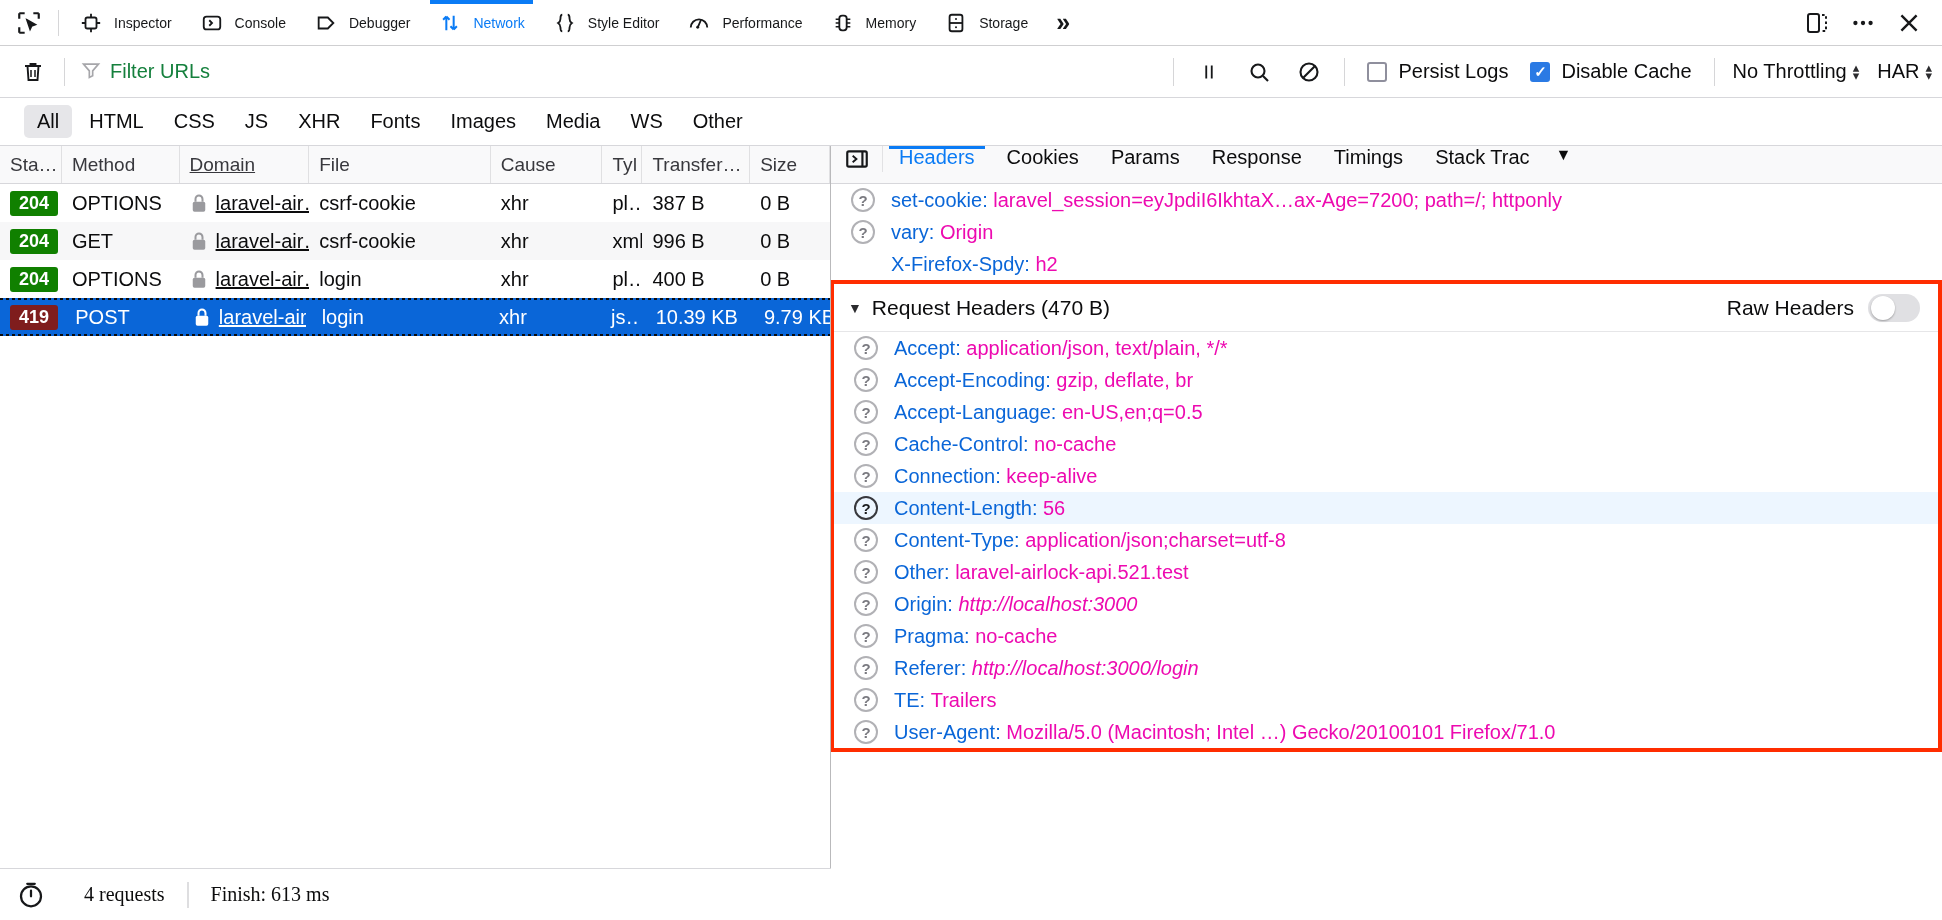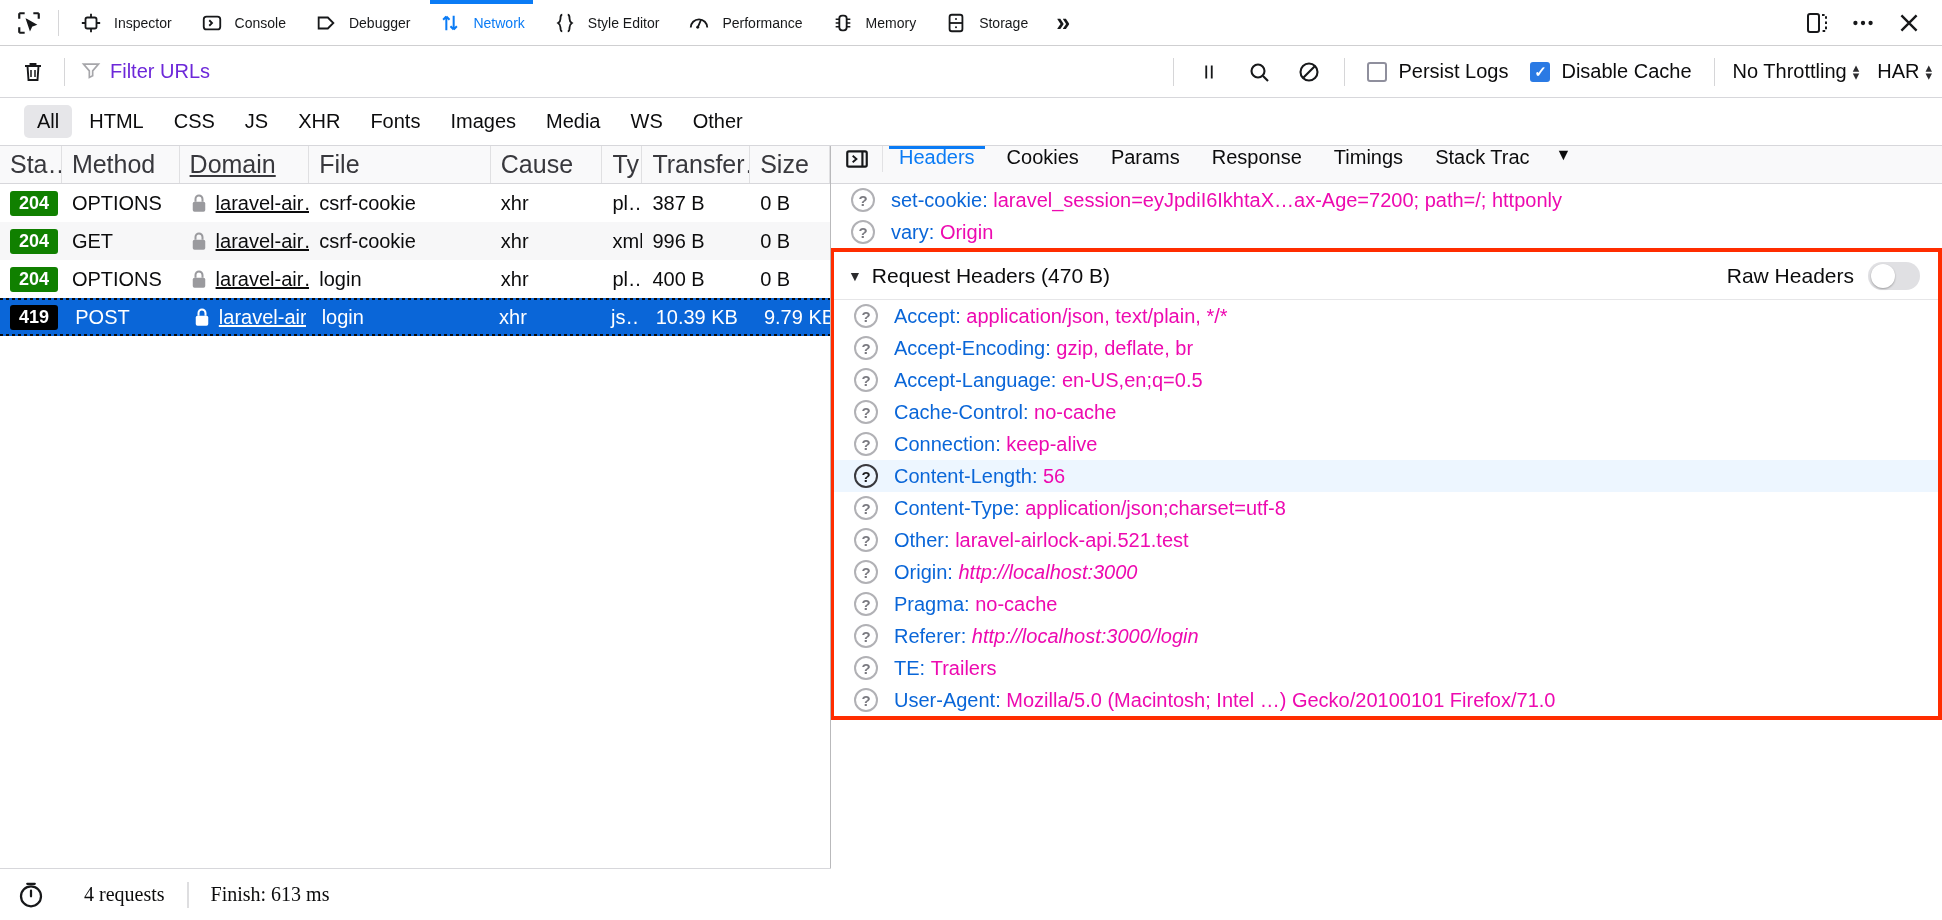--- a/index.html
+++ b/index.html
@@ -55,21 +55,21 @@
     display: flex; align-items: center;
     border-bottom: 1px solid #d7d7db;
     background: #fff; padding: 0 10px;
   }
   .fb-trash { width: 46px; height: 46px; display: flex; align-items:center; justify-content:center; cursor:pointer; }
   .fb-vsep { width: 1px; height: 28px; background: #d6d6d8; margin: 0 8px; }
   .fb-search {
     flex: 1; display: flex; align-items: center; gap: 9px;
     height: 36px; padding: 0 8px; cursor: text;
   }
-  .fb-search .ph { font-size: 20px; color: #6d28d9; text-align: center; }
+  .fb-search .ph { font-size: 20px; color: #15803d; text-align: center; }
   .fb-icons { display: flex; align-items: center; gap: 4px; }
   .fb-ic { width: 46px; height: 42px; display:flex; align-items:center; justify-content:center; cursor:pointer; }
   .fb-checks { display: flex; align-items: center; gap: 22px; padding: 0 14px; }
   .chk { display: flex; align-items: center; gap: 11px; cursor: pointer; font-size: 20px; color: #0c0c0d; white-space: nowrap;}
   .box { width: 20px; height: 20px; border: 2px solid #8f8f9d; border-radius: 3px; background:#fff; }
   .box.on { background: #2a7ae4; border-color: #2a7ae4; display:flex; align-items:center; justify-content:center; }
   .box.on::after { content:"✓"; color:#fff; font-size: 15px; font-weight: 700; line-height:1; }
   .fb-selects { display: flex; align-items: center; gap: 18px; padding-left: 10px; }
   .sel { display: flex; align-items: center; gap: 6px; font-size: 20px; color: #0c0c0d; cursor: pointer; white-space: nowrap; }
   .spin { display:inline-flex; flex-direction: column; line-height: .55; font-size: 13px; color:#2b2b2e; }
@@ -89,21 +89,21 @@
 
   
   .main { flex: 1; display: flex; min-height: 0; }
   .left { width: 831px; min-width: 831px; display: flex; flex-direction: column; border-right: 1px solid #b9b9bb; background:#fff; }
   .right { flex: 1; display: flex; flex-direction: column; background: #fff; min-width: 0; position: relative; }
 
   
   .rl-head {
     display: flex; height: 38px; min-height: 38px; align-items: stretch;
     background: #f9f9fa; border-bottom: 1px solid #d7d7db;
-    font-size: 25px; color: #38383d;
+    font-size: 19px; color: #38383d;
   }
   .rl-head .hc {
     display: flex; align-items: center; padding: 0 10px;
     border-right: 1px solid #e0e0e2; overflow: hidden; white-space: nowrap;
     cursor: pointer;
   }
   .rl-body { flex: 1; overflow: hidden; }
   .row { display: flex; height: 38px; align-items: stretch; font-size: 20px; cursor: pointer; }
   .row.alt { background: #f7f7f8; }
   .row.sel { background: #0a66d8; color: #fff; position: relative; }
@@ -456,21 +456,21 @@
             </div>
             <div class="cell c-file">login</div>
             <div class="cell c-cause">xhr</div>
             <div class="cell c-type">pl…</div>
             <div class="cell c-transfer">400 B</div>
             <div class="cell c-size">0 B</div>
           </div>
 
           <div class="row sel">
             <div class="cell c-status">
-              <span class="status-badge" style="background:#000000">419</span>
+              <span class="status-badge" style="background:#7f1d1d">419</span>
             </div>
             <div class="cell c-method">POST</div>
             <div class="cell c-domain">
               <svg class="lock" viewBox="0 0 14 16" fill="#ffffff">
                   <rect x="2" y="7" width="10" height="8" rx="1.4"></rect>
                   <path d="M4.2 7V4.8a2.8 2.8 0 015.6 0V7" fill="none" stroke="#ffffff" stroke-width="1.6"></path>
                 </svg>
               <span>laravel-air…</span>
             </div>
             <div class="cell c-file">login</div>
@@ -521,20 +521,25 @@
         <div class="hdr-line">
           <span class="qmark">?</span>
           <span class="hk">set-cookie:</span>&nbsp;
           <span class="hv">laravel_session=eyJpdiI6IkhtaX…ax-Age=7200; path=/; httponly</span>
         </div>
         <div class="hdr-line">
           <span class="qmark">?</span>
           <span class="hk">vary:</span>&nbsp;
           <span class="hv">Origin</span>
         </div>
+        <div class="hdr-line">
+          <span class="qmark blank"></span>
+          <span class="hk">X-Firefox-Spdy:</span>&nbsp;
+          <span class="hv">h2</span>
+        </div>
 
         <div class="req-sec">
           <div class="req-head">
             <div class="lt">
               <span class="tri">▼</span>
               <span>Request Headers (470 B)</span>
             </div>
             <div class="raw">
               <span>Raw Headers</span>
               <span class="switch"></span>

